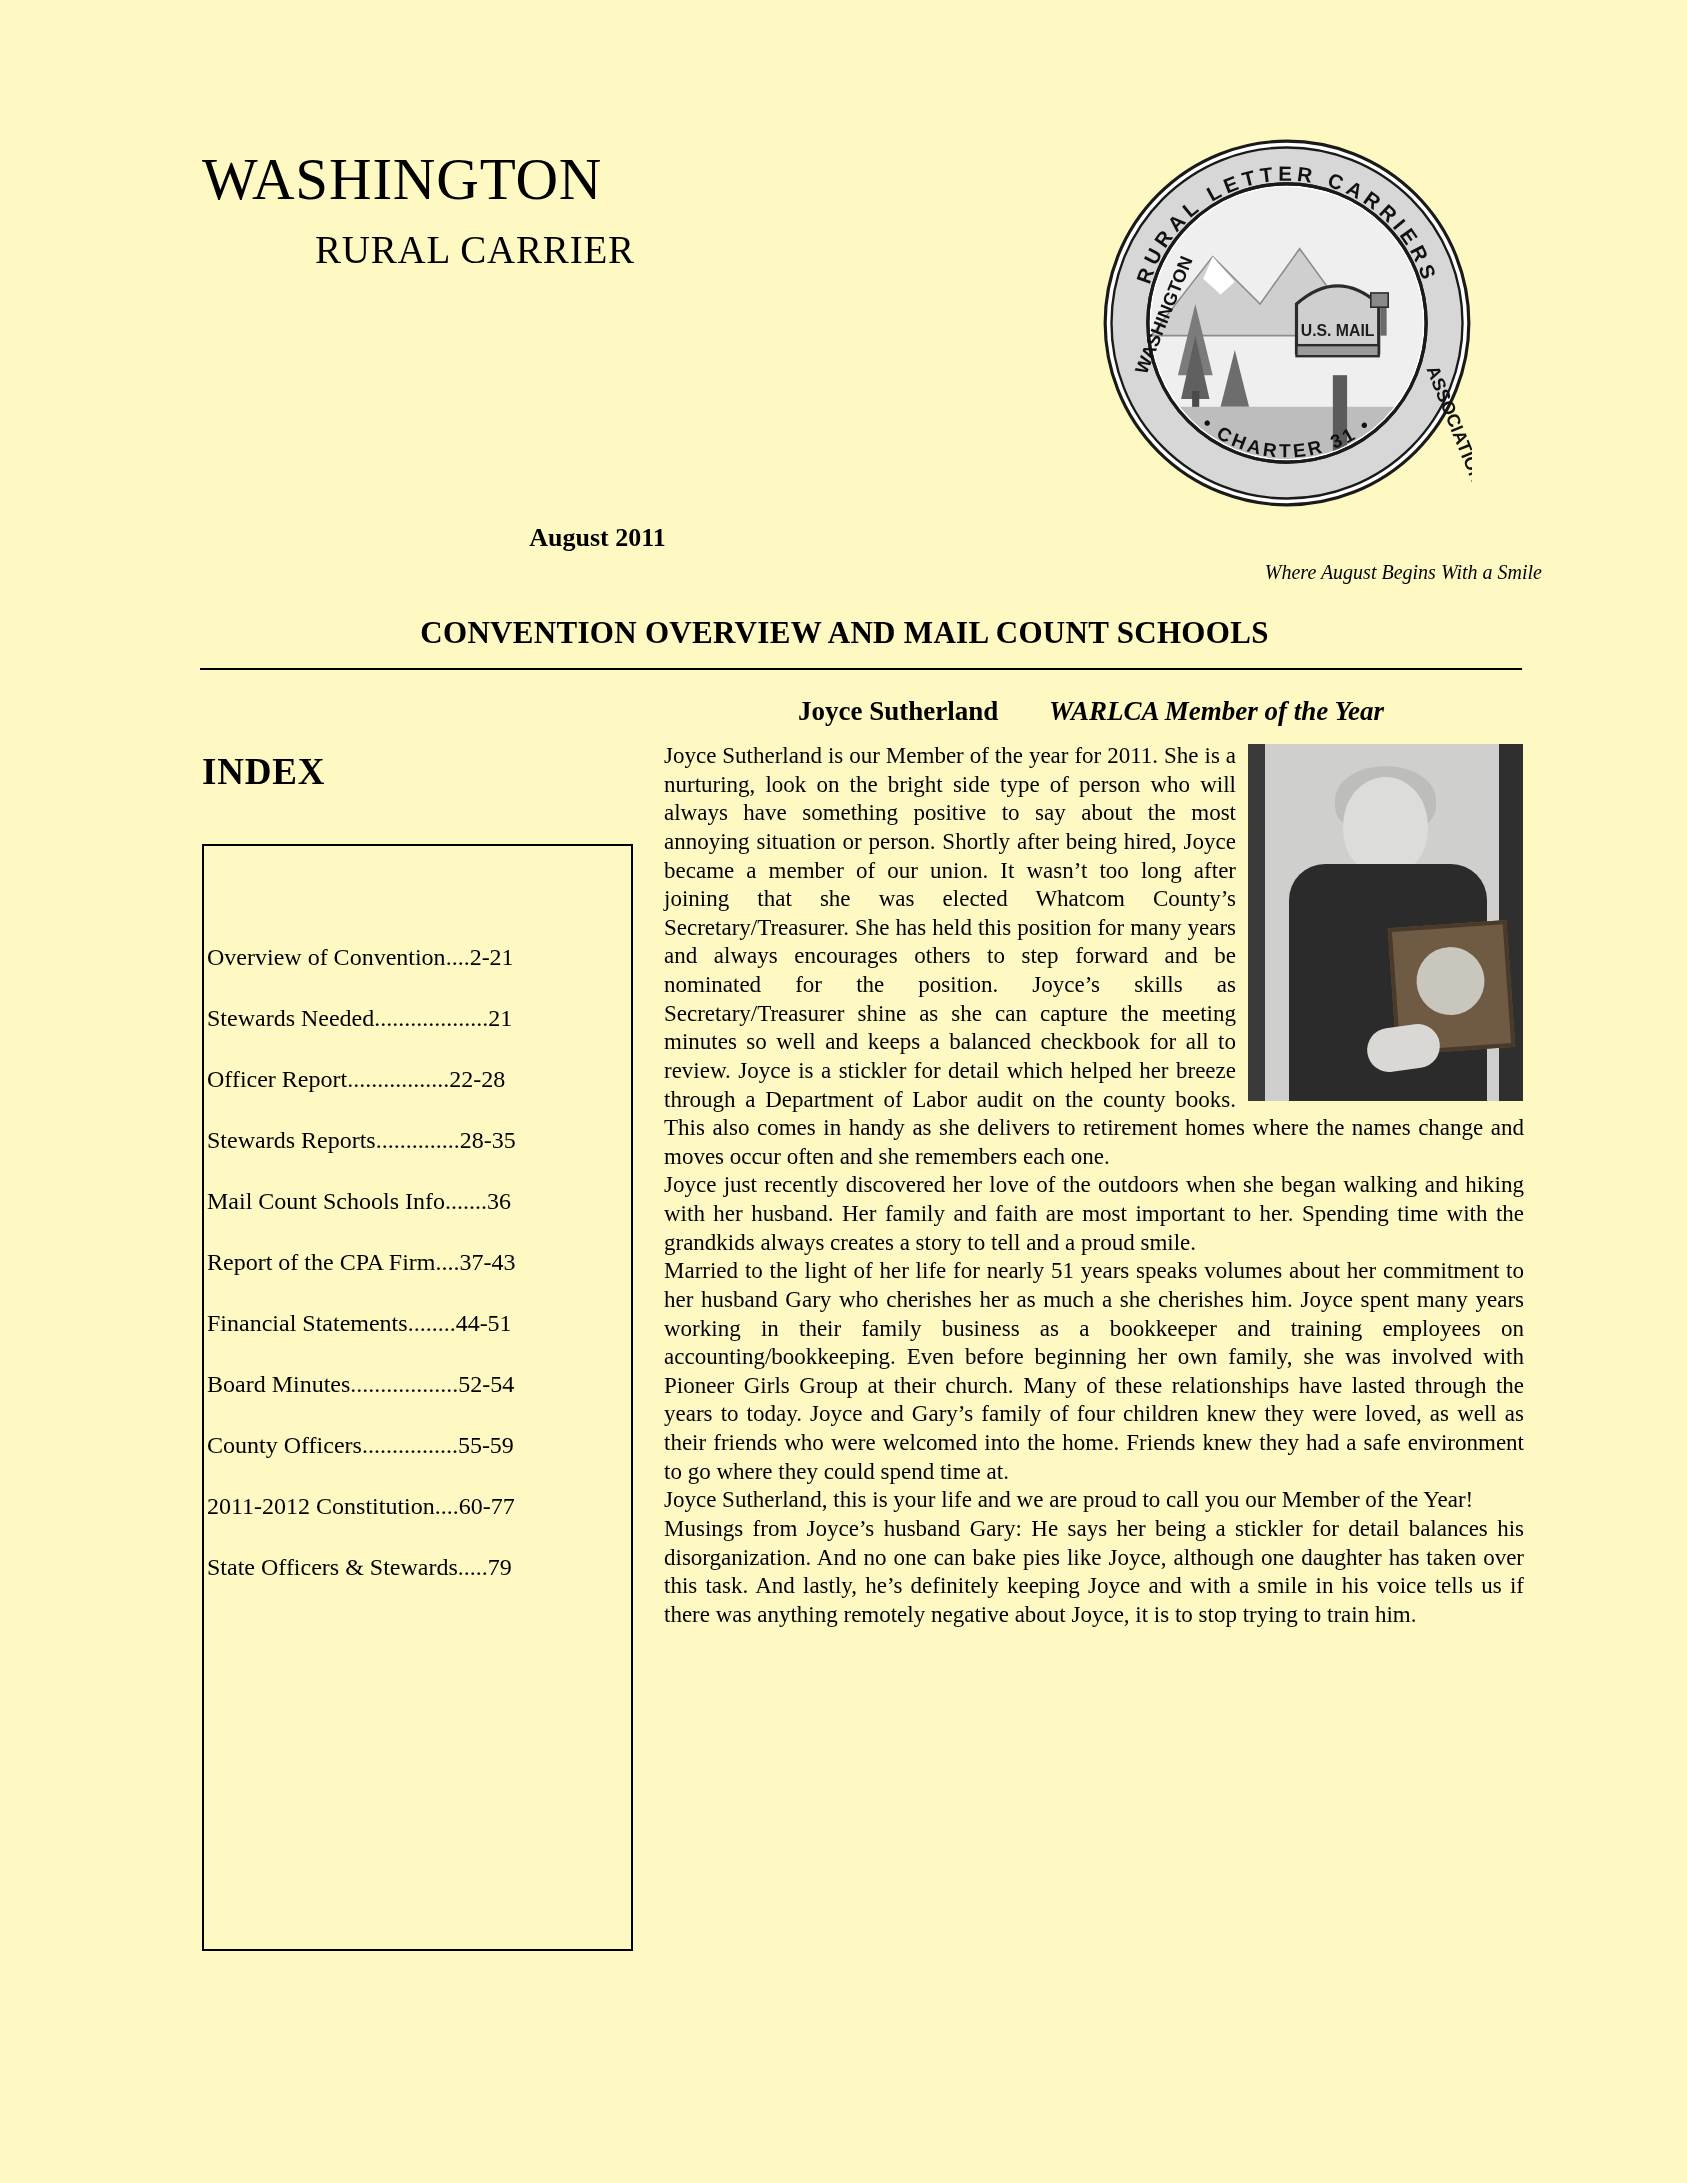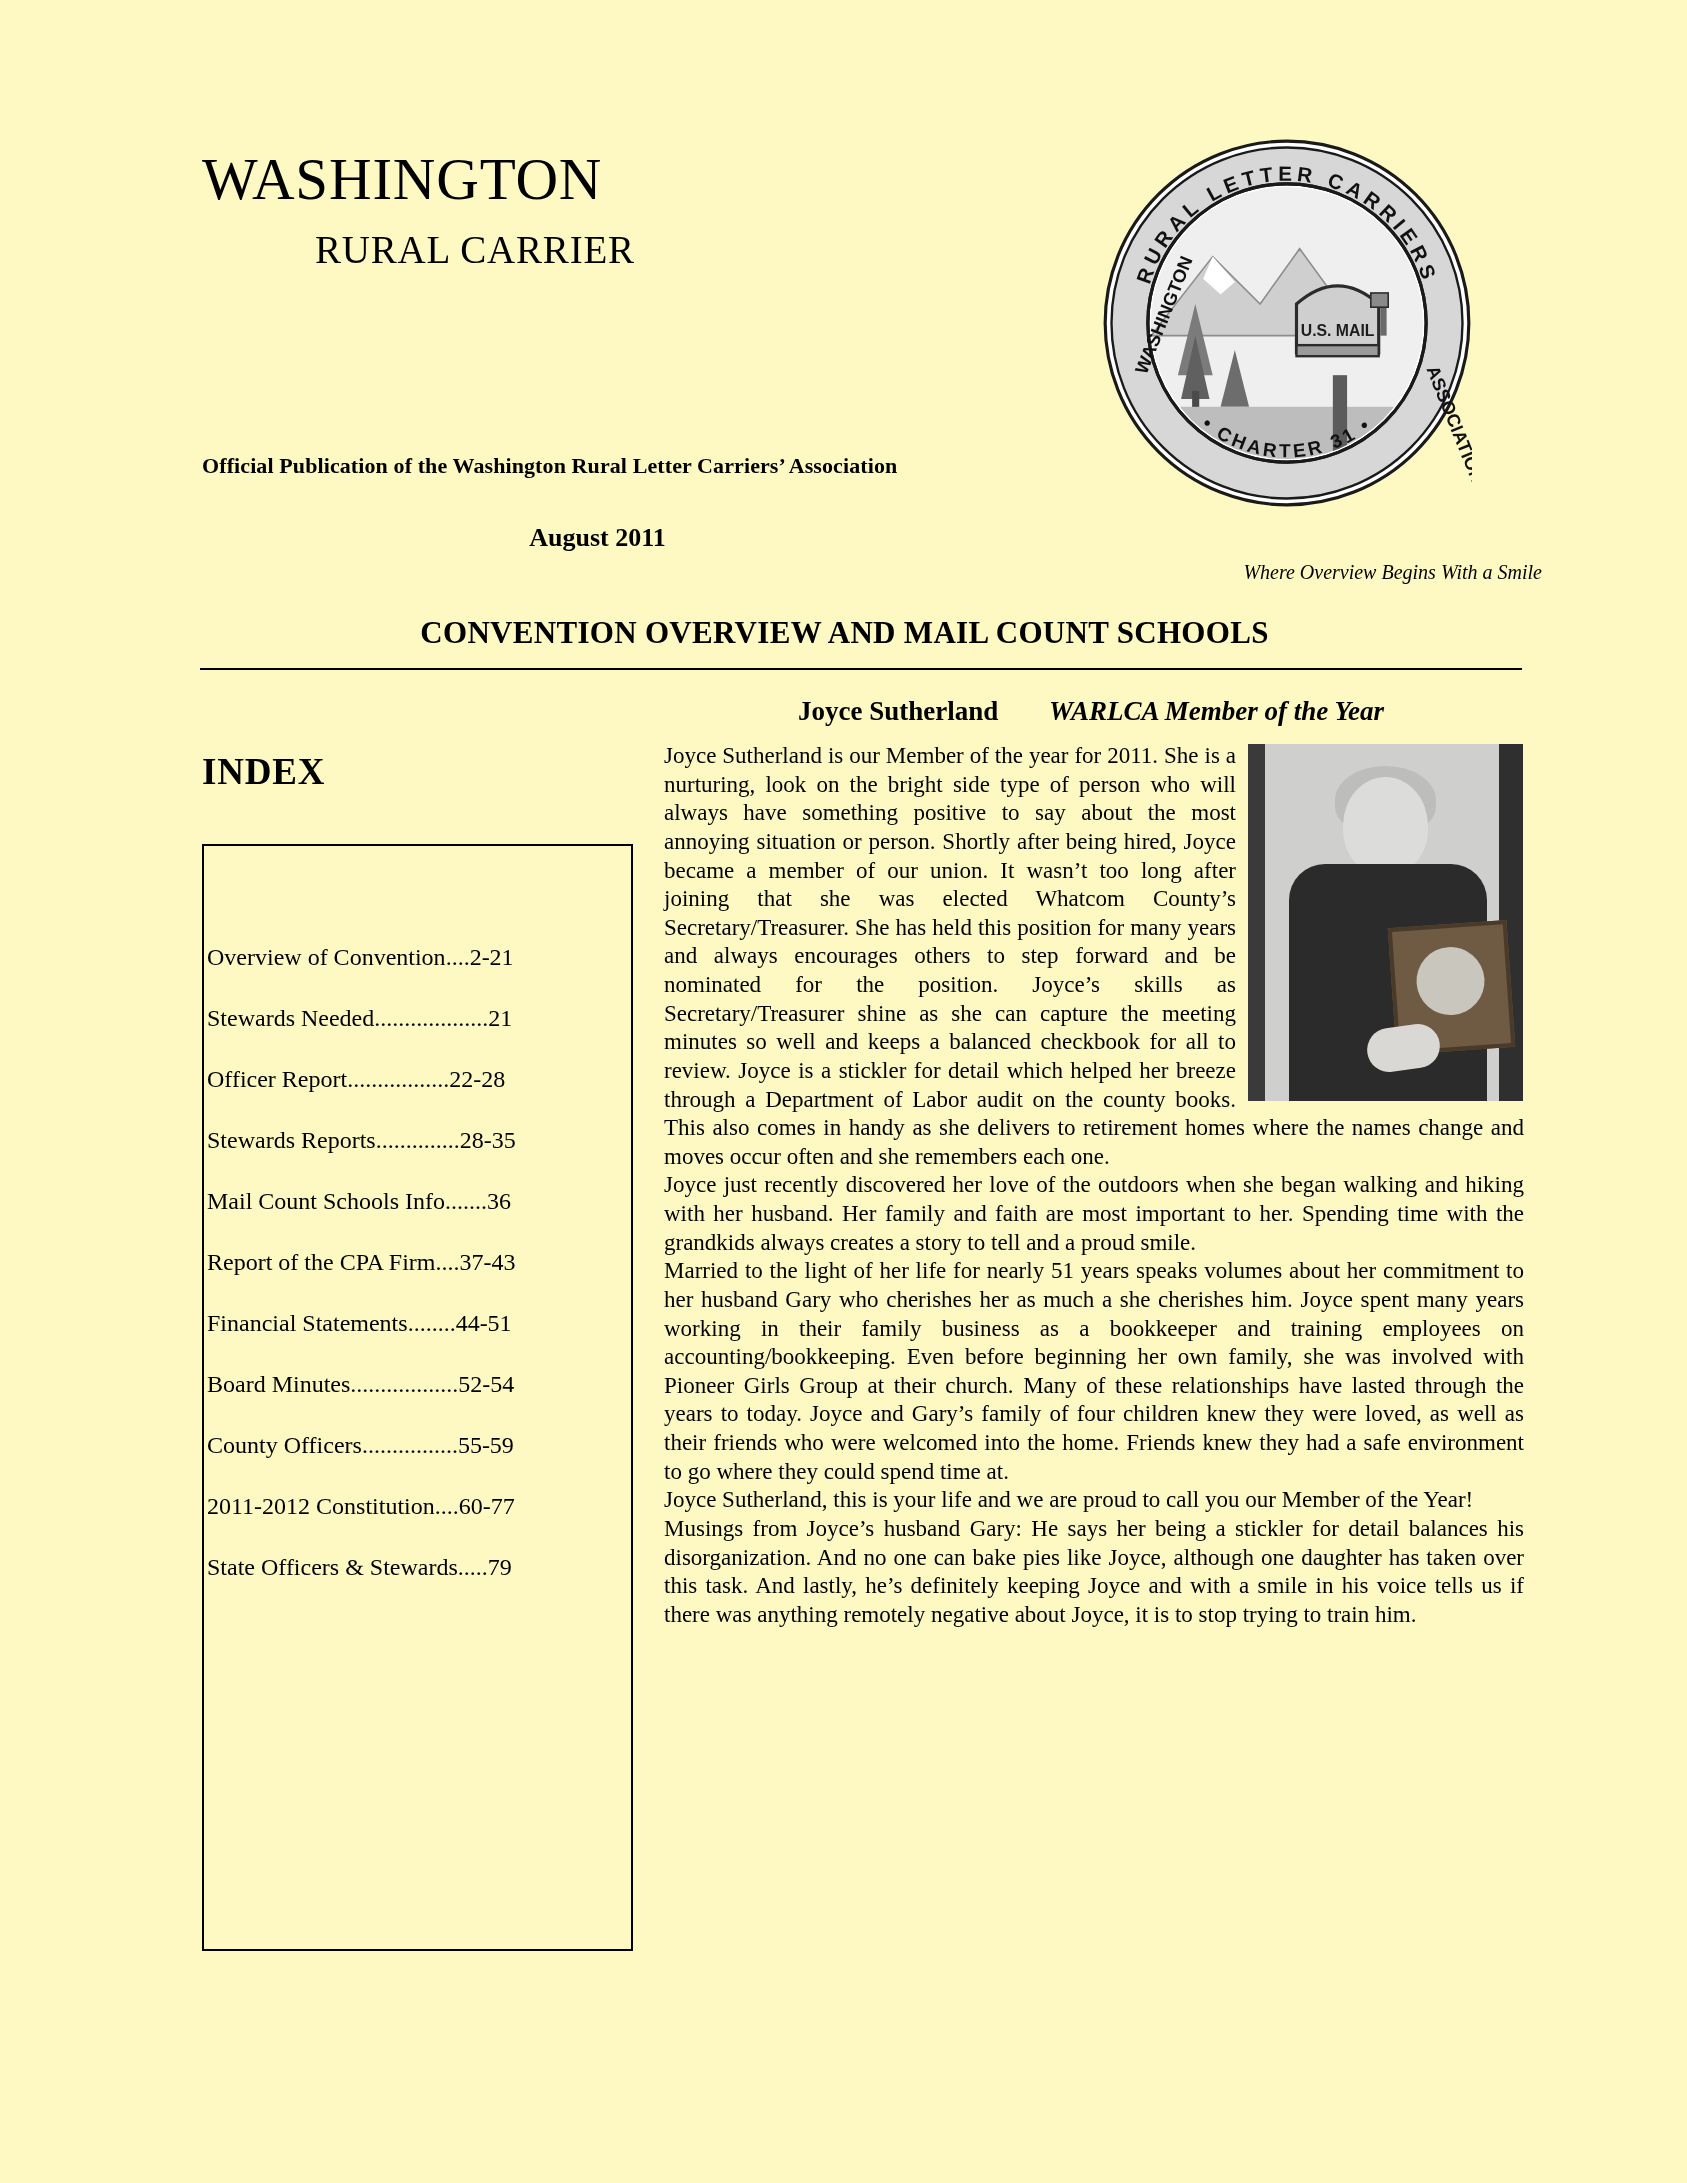--- a/index.html
+++ b/index.html
@@ -222,23 +222,22 @@
 </head>
 <body>
 
 <div class="page">
 
   <div class="masthead">
     <div class="mast-line1">WASHINGTON</div>
     <div class="mast-line2">RURAL CARRIER</div>
   </div>
 
-  <div class="official-line">Official Publication of the Washington Rural Letter Carriers’ Association</div>
   <div class="issue-date">August 2011</div>
-  <div class="tagline">Where Overview Begins With a Smile</div>
+  <div class="tagline">Where August Begins With a Smile</div>
   <div class="headline">CONVENTION OVERVIEW AND MAIL COUNT SCHOOLS</div>
   <div class="rule"></div>
 
   <div class="seal">
     <svg viewBox="0 0 468 468" width="370" height="370" xmlns="http://www.w3.org/2000/svg">
       <defs>
         <path id="arcTop" d="M 54,234 A 180,180 0 0 1 414,234"></path>
         <path id="arcBottom" d="M 64,234 A 170,170 0 0 0 404,234"></path>
       </defs>
       <circle cx="234" cy="234" r="230" fill="#ffffff" stroke="#1a1a1a" stroke-width="4"></circle>

